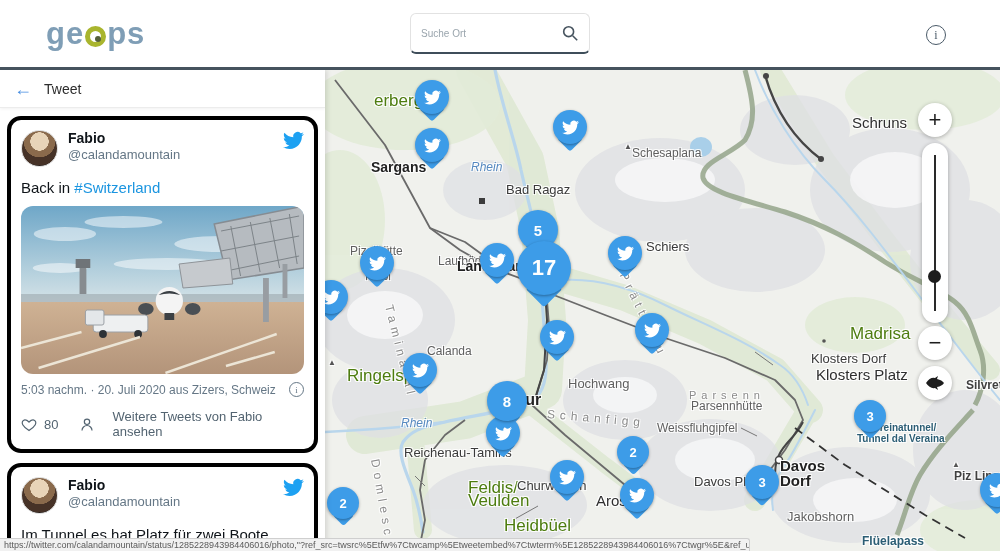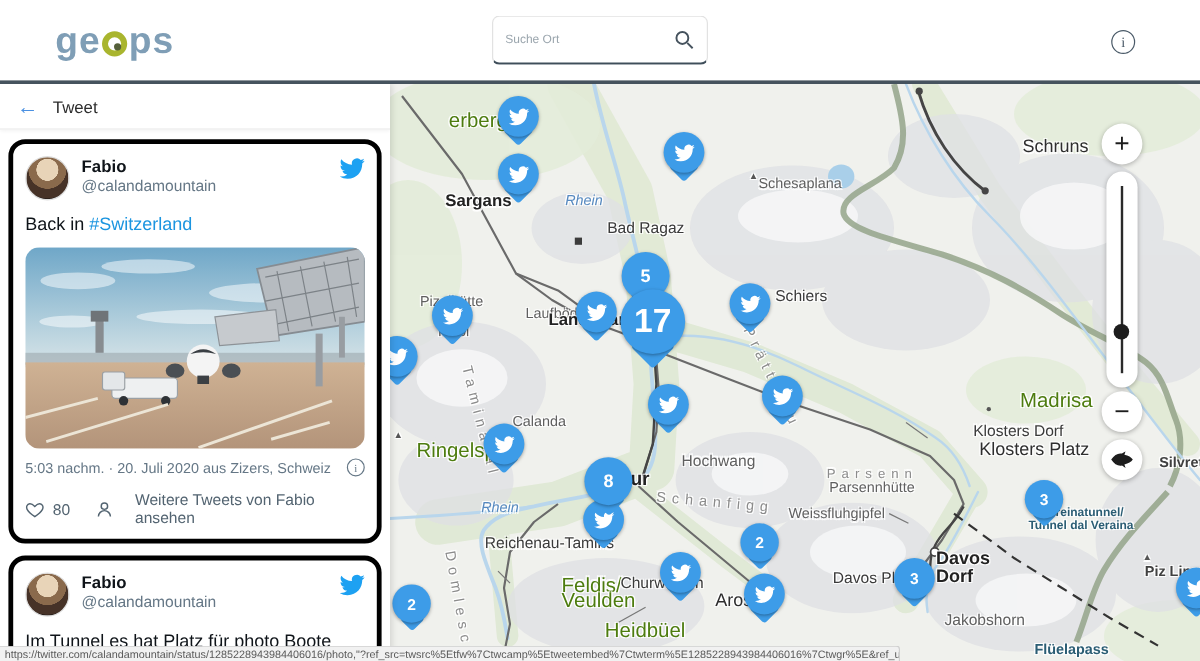--- a/index.html
+++ b/index.html
@@ -200,21 +200,21 @@
         <div class="t-head">
           <div class="avatar"></div>
           <div class="t-names">
             <div class="t-author">Fabio</div>
             <div class="t-handle">@calandamountain</div>
           </div>
           <svg class="t-bird" viewBox="0 0 24 24" fill="#1da1f2">
               <path d="M23.953 4.57a10 10 0 01-2.825.775 4.958 4.958 0 002.163-2.723c-.951.555-2.005.959-3.127 1.184a4.92 4.92 0 00-8.384 4.482C7.69 8.095 4.067 6.13 1.64 3.162a4.822 4.822 0 00-.666 2.475c0 1.71.87 3.213 2.188 4.096a4.904 4.904 0 01-2.228-.616v.06a4.923 4.923 0 003.946 4.827 4.996 4.996 0 01-2.212.085 4.936 4.936 0 004.604 3.417 9.867 9.867 0 01-6.102 2.105c-.39 0-.779-.023-1.17-.067a13.995 13.995 0 007.557 2.209c9.053 0 13.998-7.496 13.998-13.985 0-.21 0-.42-.015-.63A9.935 9.935 0 0024 4.59z"></path>
             </svg>
         </div>
-        <div class="t-text"><span>Im Tunnel es hat Platz für photo Boote</span></div>
+        <div class="t-text"><span>Im Tunnel es hat Platz für zwei Boote</span></div>
         <div class="t-img2"></div>
       </div>
 
     </div>
   </aside>
 
   <div class="map">
     <svg class="base" width="675" height="481" viewBox="0 0 675 481">
       <rect width="675" height="481" fill="#f0f1ed"></rect>
 
@@ -478,21 +478,21 @@
         <div class="cluster" style="left: 529px; top: 330px; width: 32px; height: 40px;">
           <div class="cl-tail" style="width:15px;height:15px;left:9px;top:21px;"></div>
           <div class="cl-c" style="width:32px;height:32px;font-size:13px;">3</div>
         </div>
         <div class="cluster" style="left: 420px; top: 395px; width: 34px; height: 42.5px;">
           <div class="cl-tail" style="width:16px;height:16px;left:9px;top:22px;"></div>
           <div class="cl-c" style="width:34px;height:34px;font-size:13px;">3</div>
         </div>
         <div class="cluster" style="left: 192px; top: 171px; width: 54px; height: 67.5px;">
           <div class="cl-tail" style="width:26px;height:26px;left:14px;top:35px;"></div>
-          <div class="cl-c" style="width:54px;height:54px;font-size:28px;text-align:center;">17</div>
+          <div class="cl-c" style="width:54px;height:54px;font-size:22px;text-align:center;">17</div>
         </div>
       </div>
 
     <div class="ctrl-btn" style="left:593px; top:33px;">+</div>
     <div class="zoom-slider">
       <div class="zoom-line"></div>
       <div class="zoom-handle"></div>
     </div>
     <div class="ctrl-btn" style="left:593px; top:256px;">−</div>
     <div class="ctrl-btn" style="left:593px; top:296px;">

